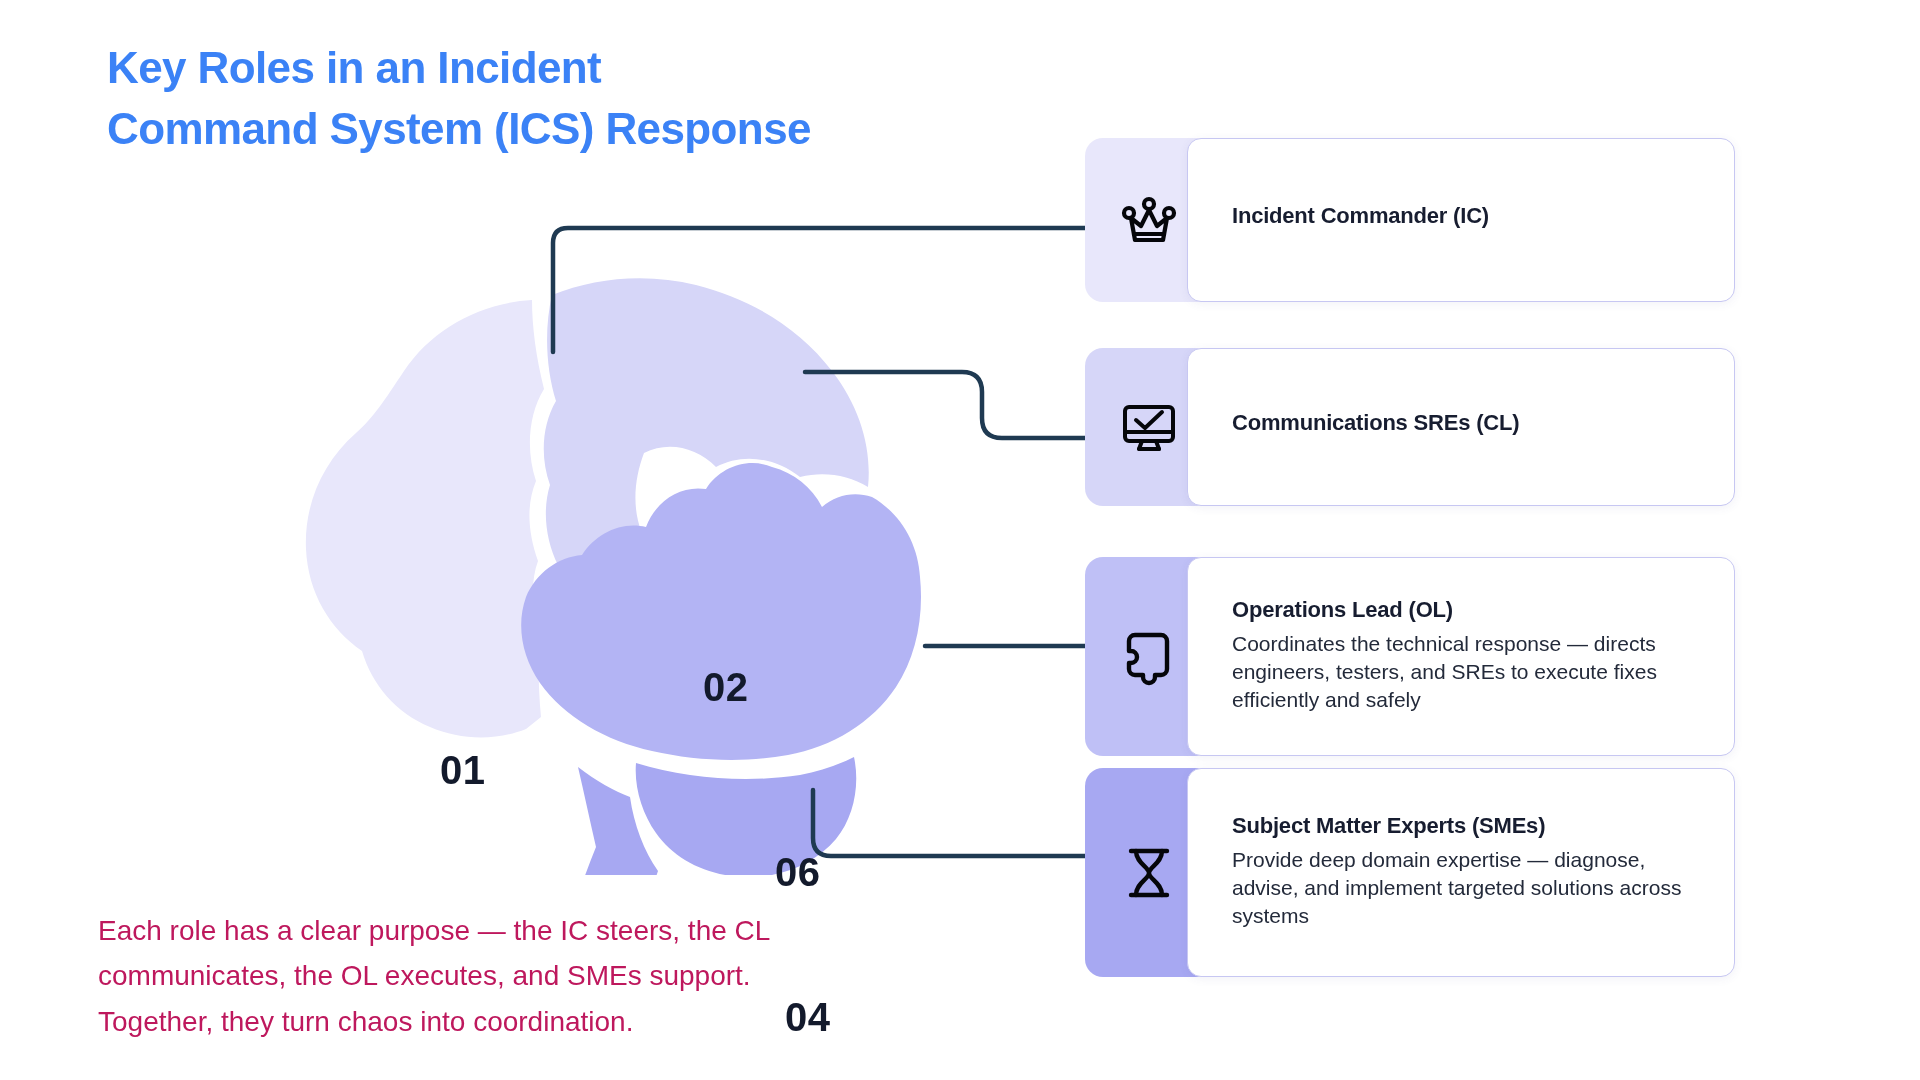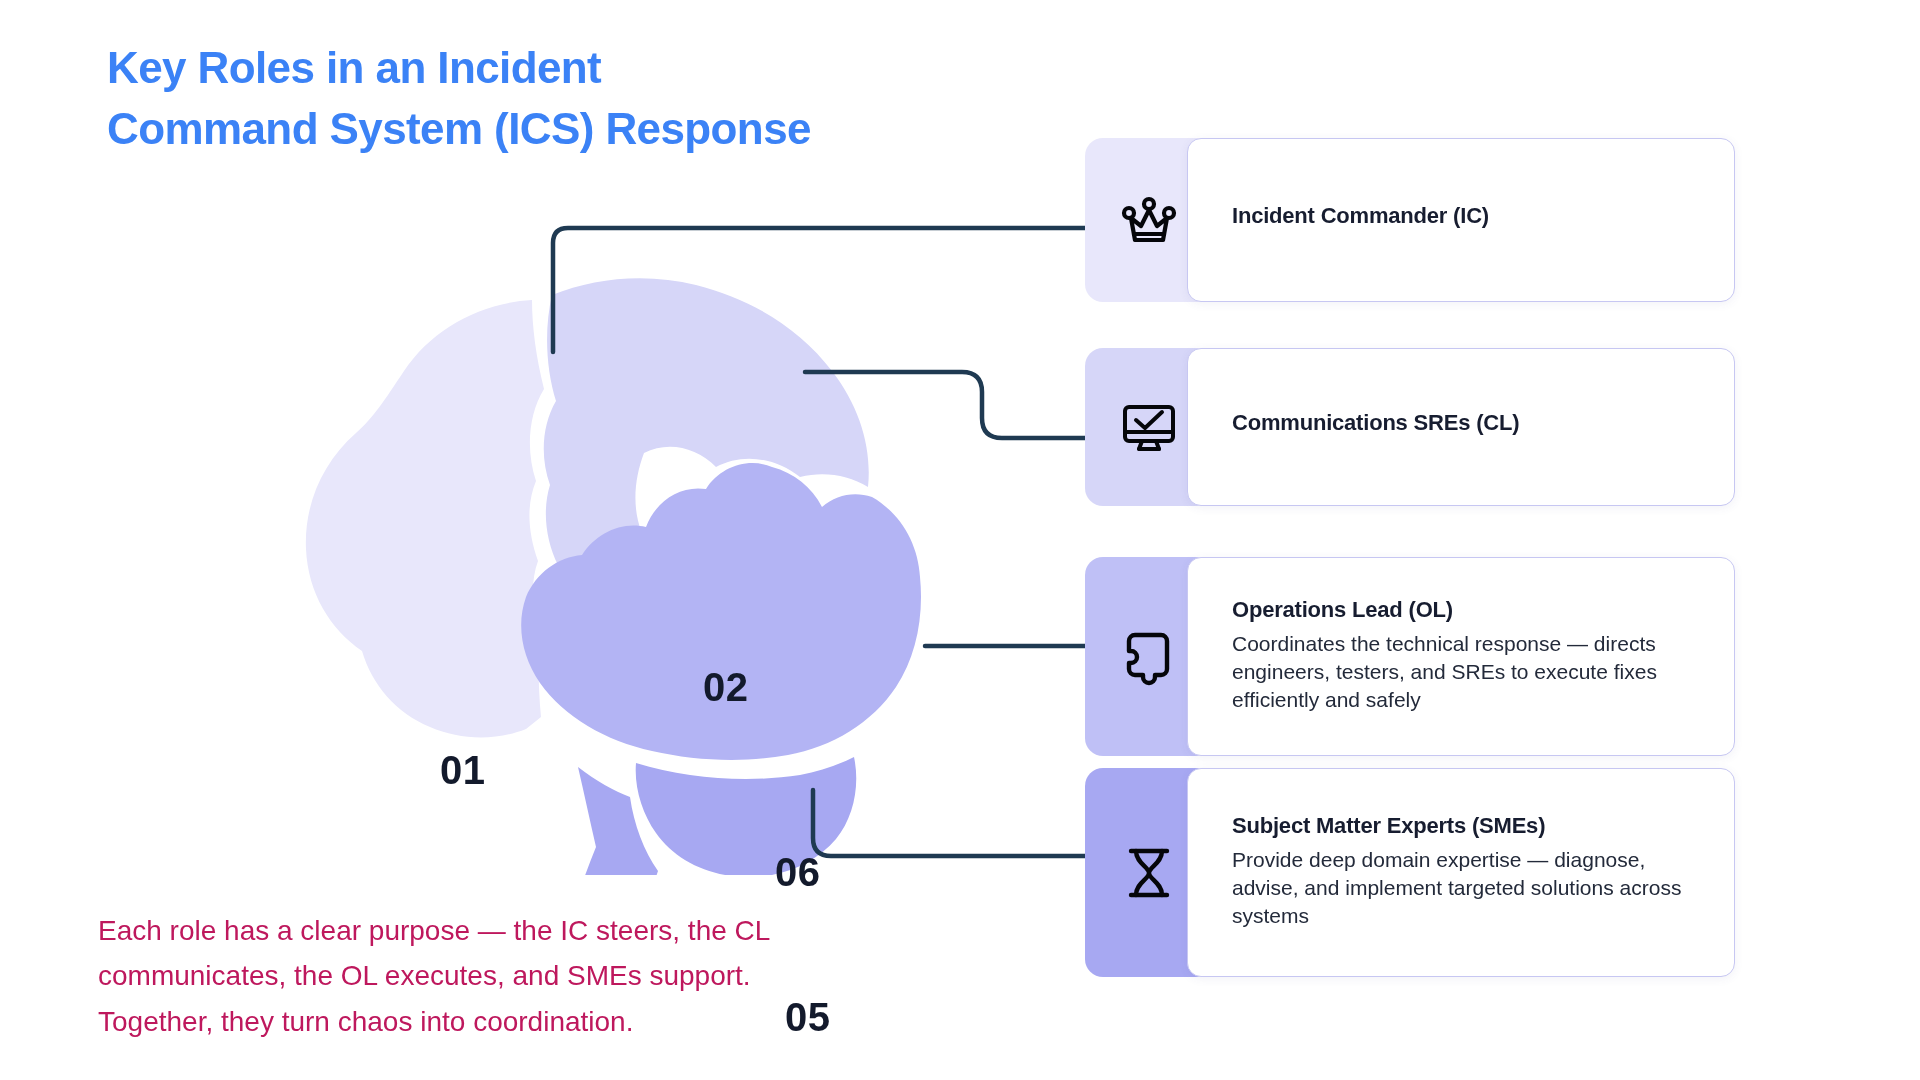--- a/index.html
+++ b/index.html
@@ -144,21 +144,21 @@
            C348 636 334 666 318 690
            C304 712 288 730 272 740
            C264 722 262 700 266 678
            C272 644 284 612 296 582
            C290 556 284 528 278 502 Z"></path>
     </svg>
 
     <span class="brain-num n01">01</span>
     <span class="brain-num n02">02</span>
     <span class="brain-num n03">06</span>
-    <span class="brain-num n04">05</span>
+    <span class="brain-num n04">04</span>
   </div>
 
   <svg class="connectors" viewBox="0 0 1920 1080">
     <g fill="none" stroke="#1f3a52" stroke-width="4.5" stroke-linecap="round">
 
       <path d="M553 352 L553 243 Q553 228 568 228 L1085 228"></path>
 
       <path d="M805 372 L962 372 Q982 372 982 392 L982 418 Q982 438 1002 438 L1085 438"></path>
 
       <path d="M925 646 L1085 646"></path>

